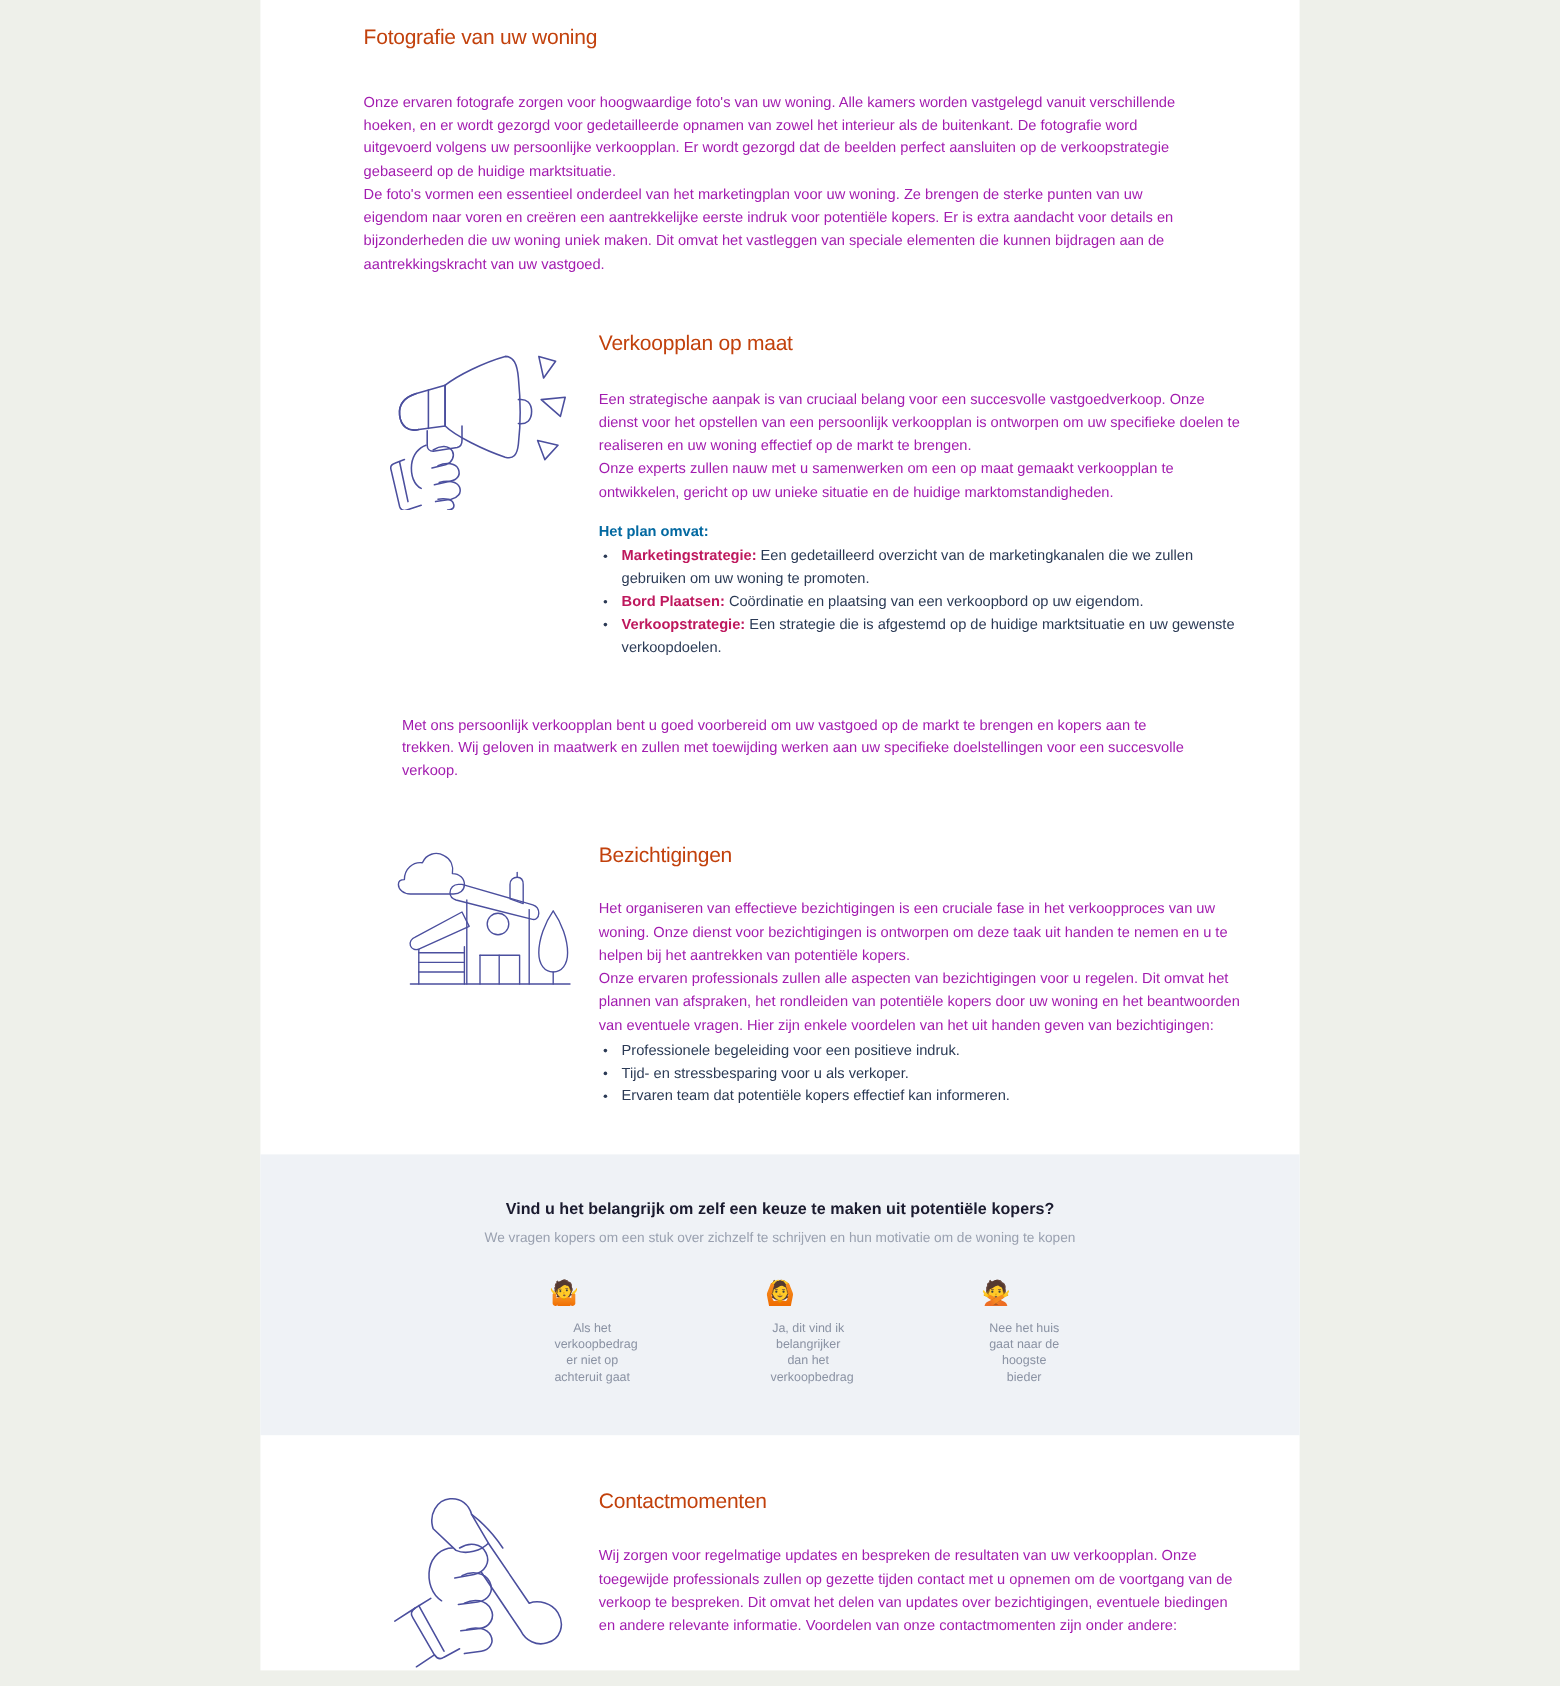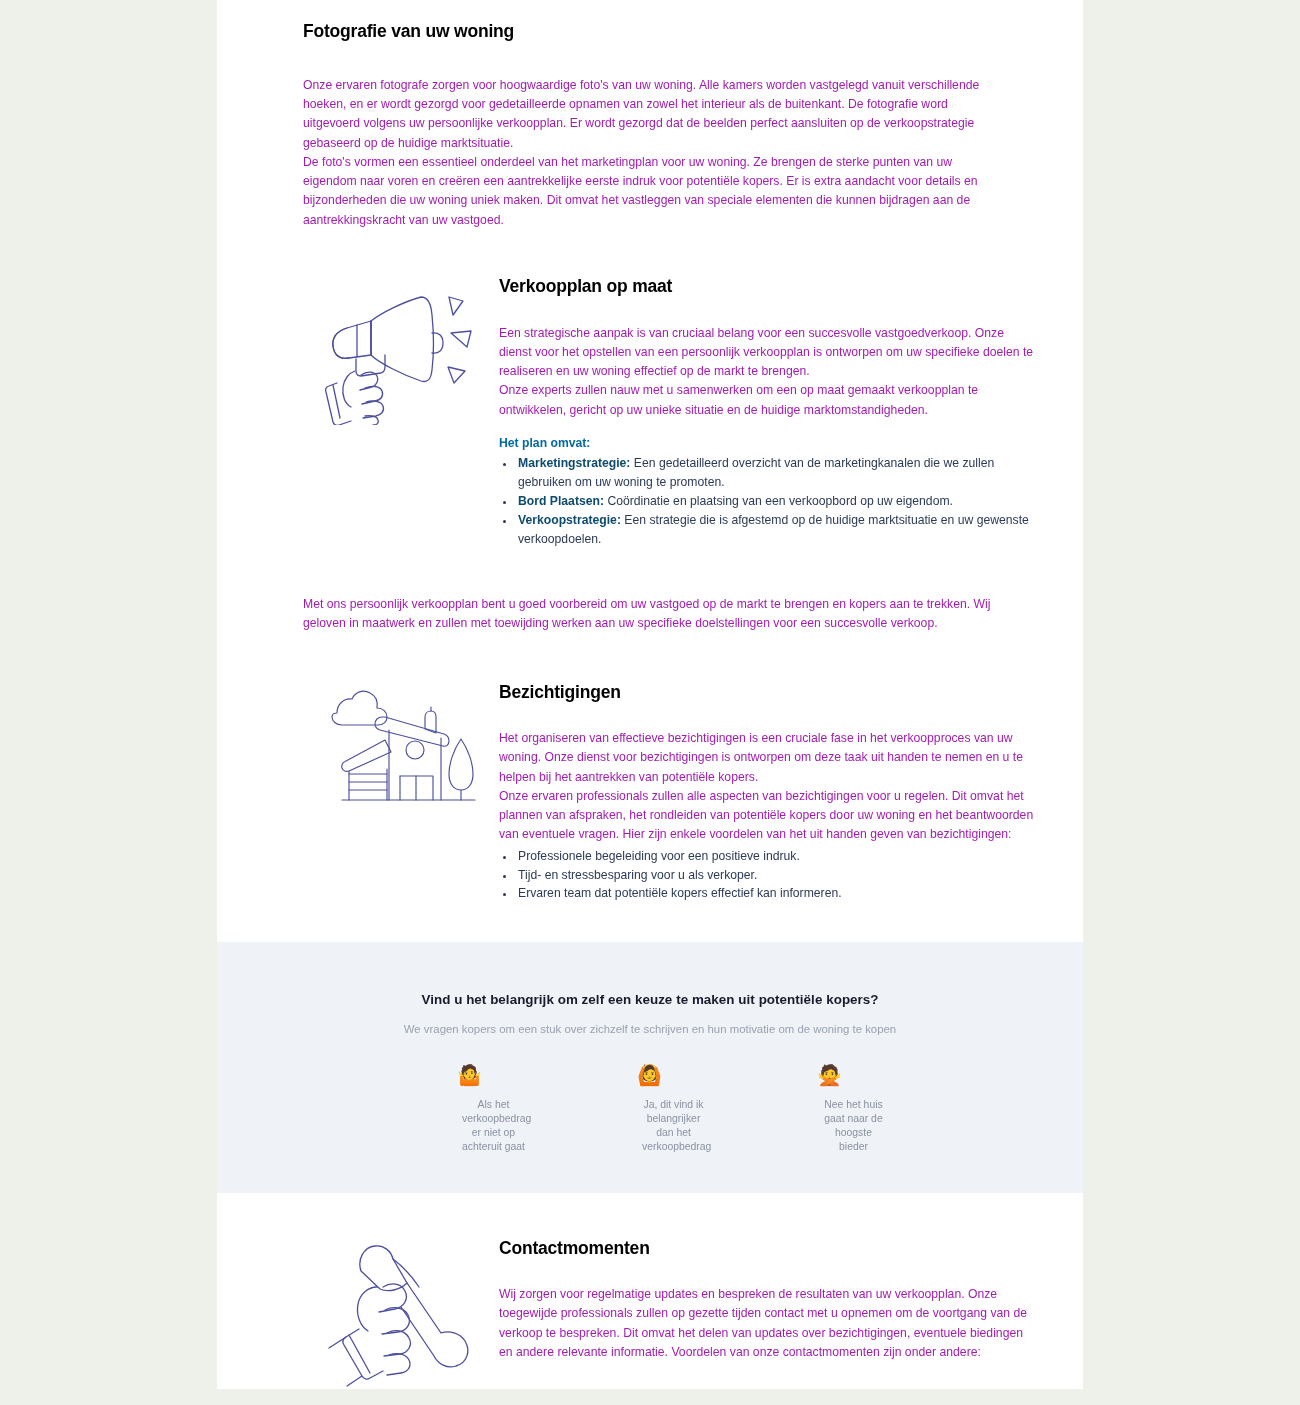--- a/index.html
+++ b/index.html
@@ -27,23 +27,23 @@
   .sheet {
     position: absolute;
     left: 217px;
     top: 0;
     width: 866px;
     background: #ffffff;
   }
 
   
   .h2 {
-    color: #000000;
+    color: #c2410c;
     font-size: 17.5px;
-    font-weight: bold;
+    font-weight: normal;
     letter-spacing: -0.2px;
     margin: 0;
     line-height: 1.3;
   }
   .para {
     color: #a21caf;
     font-size: 12.2px;
     line-height: 1.58;
     margin: 0;
     letter-spacing: 0.01px;
@@ -78,40 +78,40 @@
     padding-left: 17px;
     color: #2b3a55;
     font-size: 12.2px;
     line-height: 1.55;
   }
   .list li {
     margin: 0 0 0 0;
     padding-left: 2px;
   }
   .list li::marker { font-size: 11px; }
-  .strong { font-weight: bold; color: #0c4a6e; }
+  .strong { font-weight: bold; color: #be185d; }
   .sub-label {
     font-size: 12.2px;
     font-weight: bold;
     color: #0369a1;
     margin: 0;
     line-height: 1.5;
   }
 
   
   .survey {
     background: #eff2f6;
     padding: 34px 86px 40px 86px;
   }
   .survey-title {
     text-align: center;
     color: #1a1a2e;
     font-size: 13.4px;
     font-weight: bold;
-    margin: 16px;
+    margin: 4px;
     letter-spacing: 0.05px;
   }
   .survey-sub {
     text-align: center;
     color: #9aa1b0;
     font-size: 11.4px;
     margin: 11px 0 0 0;
     font-weight: normal;
   }
   .options {
@@ -198,21 +198,21 @@
           <li>
             <span class="strong">Bord Plaatsen:</span><span> Coördinatie en plaatsing van een verkoopbord op uw eigendom.</span>
           </li>
           <li>
             <span class="strong">Verkoopstrategie:</span><span> Een strategie die is afgestemd op de huidige marktsituatie en uw gewenste verkoopdoelen.</span>
           </li>
         </ul>
       </div>
     </div>
 
-    <div class="lead-block" style="margin-top:46px;">
+    <div class="lead-block" style="margin-top:46px;margin-left:32px;">
       <p class="para">Met ons persoonlijk verkoopplan bent u goed voorbereid om uw vastgoed op de markt te brengen en kopers aan te trekken. Wij geloven in maatwerk en zullen met toewijding werken aan uw specifieke doelstellingen voor een succesvolle verkoop.</p>
     </div>
 
     <div class="split" style="margin-top:48px;">
       <div class="illus-col">
         <svg class="illus" width="172" height="124" viewBox="0 0 172 124" fill="none" stroke="#4b4f9e" stroke-width="1.15" stroke-linecap="round" stroke-linejoin="round">
 
           <path d="M22 32 C22 23 29 17 37 18 C40 11 48 8 55 12 C61 15 63 21 62 27 C68 27 72 31 72 36 C72 41 68 44 63 44 L27 44 C21 44 17 40 17 36 C17 33 19 32 22 32 Z"></path>
 
           <path d="M126 57 L126 119"></path>

